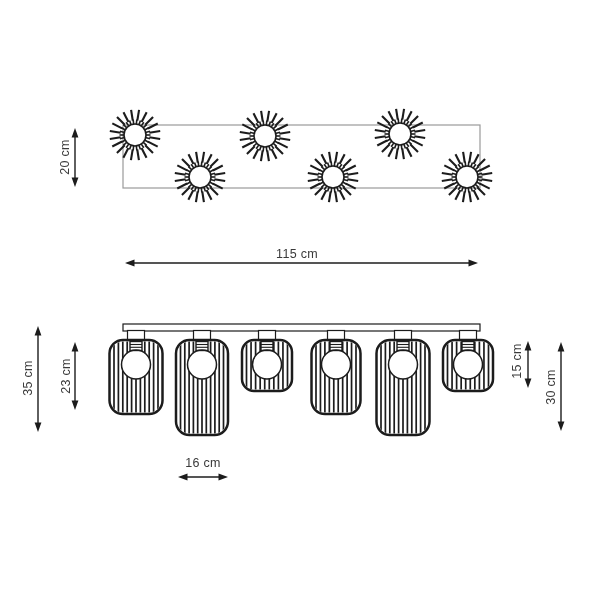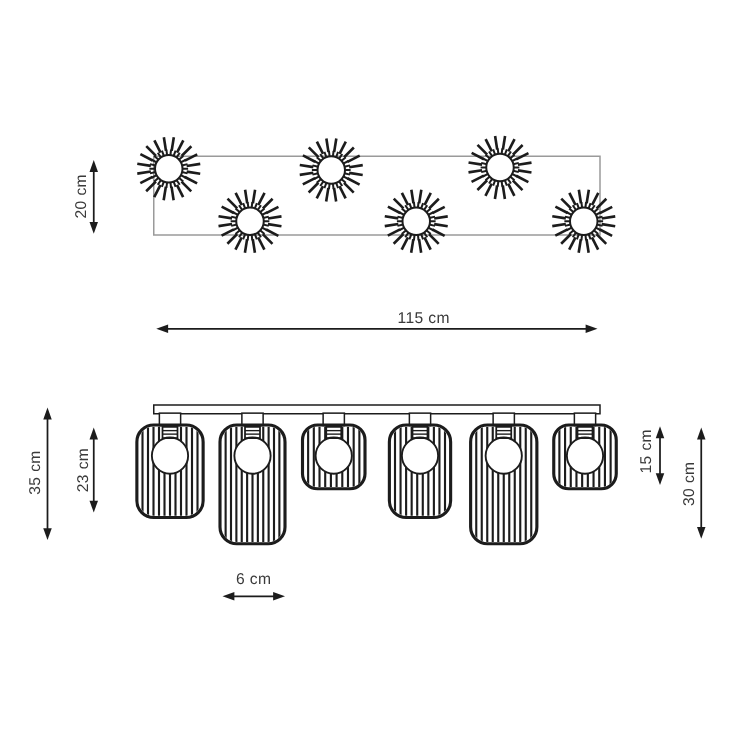--- a/index.html
+++ b/index.html
@@ -522,19 +522,19 @@
         <polygon points="561,431 557.6,421.5 564.4,421.5" fill="#1c1c1c"></polygon>
       </g>
       <g>
         <line x1="186.5" y1="477" x2="219.5" y2="477" stroke="#1c1c1c" stroke-width="1.4" stroke-linecap="butt"></line>
         <polygon points="178,477 187.5,473.6 187.5,480.4" fill="#1c1c1c"></polygon>
         <polygon points="228,477 218.5,473.6 218.5,480.4" fill="#1c1c1c"></polygon>
       </g>
     </svg>
 
   <div class="dim-label rot" style="left:65px;  top:157px;">20 cm</div>
-  <div class="dim-label" style="left:297px; top:254px;margin-left:42px;">115 cm</div>
+  <div class="dim-label" style="left:297px; top:254px;">115 cm</div>
   <div class="dim-label rot" style="left:28px;  top:378px;">35 cm</div>
   <div class="dim-label rot" style="left:66px;  top:376px;">23 cm</div>
   <div class="dim-label rot" style="left:517px; top:361px;">15 cm</div>
   <div class="dim-label rot" style="left:551px; top:387px;">30 cm</div>
-  <div class="dim-label" style="left:203px; top:463px;">6 cm</div>
+  <div class="dim-label" style="left:203px; top:463px;">16 cm</div>
 </div>
 
 </body></html>

